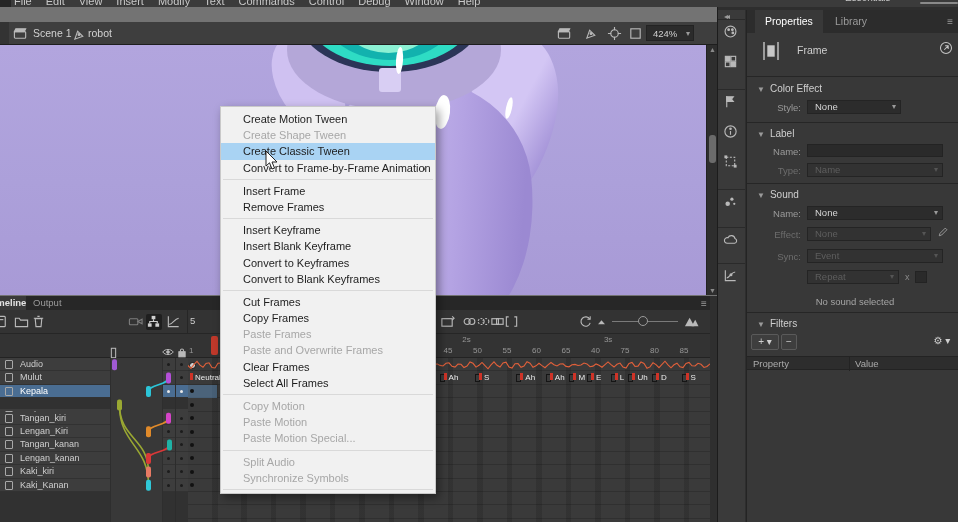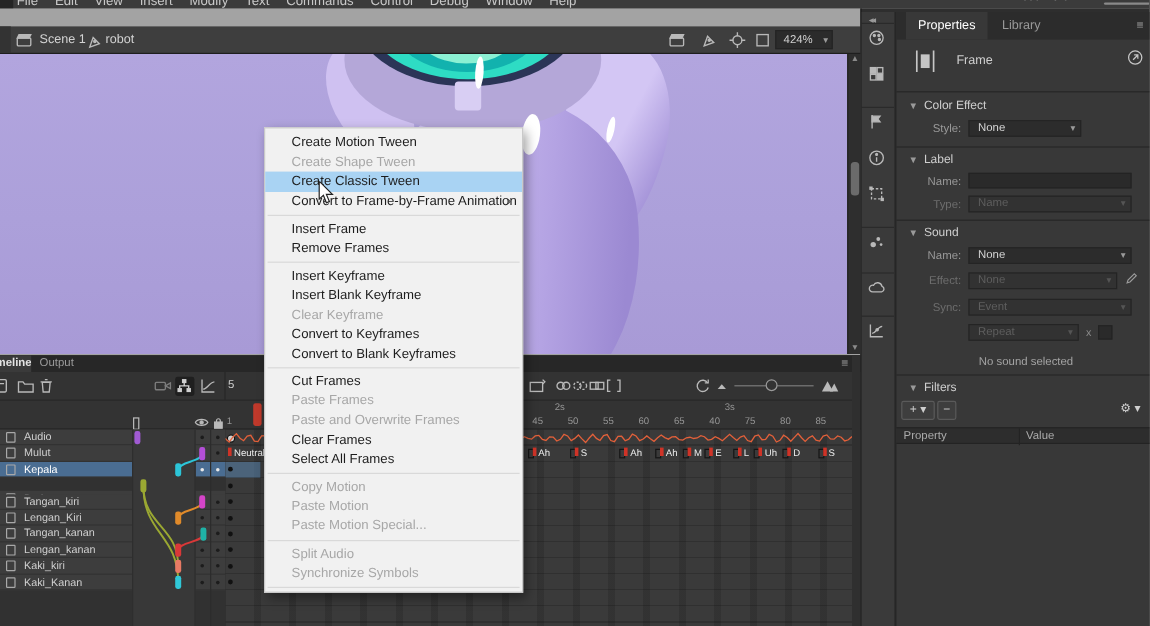--- a/index.html
+++ b/index.html
@@ -1,16 +1,16 @@
 <!DOCTYPE html>
 <html><head>
 <meta charset="utf-8">
 <style>
   html,body{margin:0;padding:0;background:#191919;}
-  .app{position:relative;width:958px;height:522px;overflow:hidden;background:#a3a3a3;
+  .app{position:relative;width:958px;height:522px;overflow:hidden;background:#737373;
        font-family:"Liberation Sans",sans-serif;-webkit-font-smoothing:antialiased;color:#ccc;}
   .abs{position:absolute;}
   svg.ic{display:block;}
   
   .menubar{position:absolute;left:0;top:0;width:958px;height:7px;background:#3b3b3b;overflow:hidden;}
   .mb-items{position:absolute;left:14px;top:-9px;white-space:nowrap;}
   .mb-items span{display:inline-block;margin-right:14px;font-size:11px;color:#c9c9c9;}
   .mb-appicon{position:absolute;left:0;top:0;width:11px;height:7px;background:#252525;}
   .mb-ws{position:absolute;left:845px;top:-8px;font-size:10px;color:#c9c9c9;}
   .mb-line{position:absolute;left:920px;top:2px;width:38px;height:2px;background:#8a8a8a;border-radius:1px;}
@@ -623,25 +623,25 @@
       <div class="cm-item">Create Motion Tween</div>
       <div class="cm-item dis">Create Shape Tween</div>
       <div class="cm-item hl">Create Classic Tween</div>
       <div class="cm-item">Convert to Frame-by-Frame Animation<span class="cm-sub">›</span></div>
       <div class="cm-sep"></div>
       <div class="cm-item">Insert Frame</div>
       <div class="cm-item">Remove Frames</div>
       <div class="cm-sep"></div>
       <div class="cm-item">Insert Keyframe</div>
       <div class="cm-item">Insert Blank Keyframe</div>
-      <div class="cm-item dis">Clear Keyframe</div>
       <div class="cm-item">Convert to Keyframes</div>
       <div class="cm-item">Convert to Blank Keyframes</div>
       <div class="cm-sep"></div>
       <div class="cm-item">Cut Frames</div>
+      <div class="cm-item">Copy Frames</div>
       <div class="cm-item dis">Paste Frames</div>
       <div class="cm-item dis">Paste and Overwrite Frames</div>
       <div class="cm-item">Clear Frames</div>
       <div class="cm-item">Select All Frames</div>
       <div class="cm-sep"></div>
       <div class="cm-item dis">Copy Motion</div>
       <div class="cm-item dis">Paste Motion</div>
       <div class="cm-item dis">Paste Motion Special...</div>
       <div class="cm-sep"></div>
       <div class="cm-item dis">Split Audio</div>

